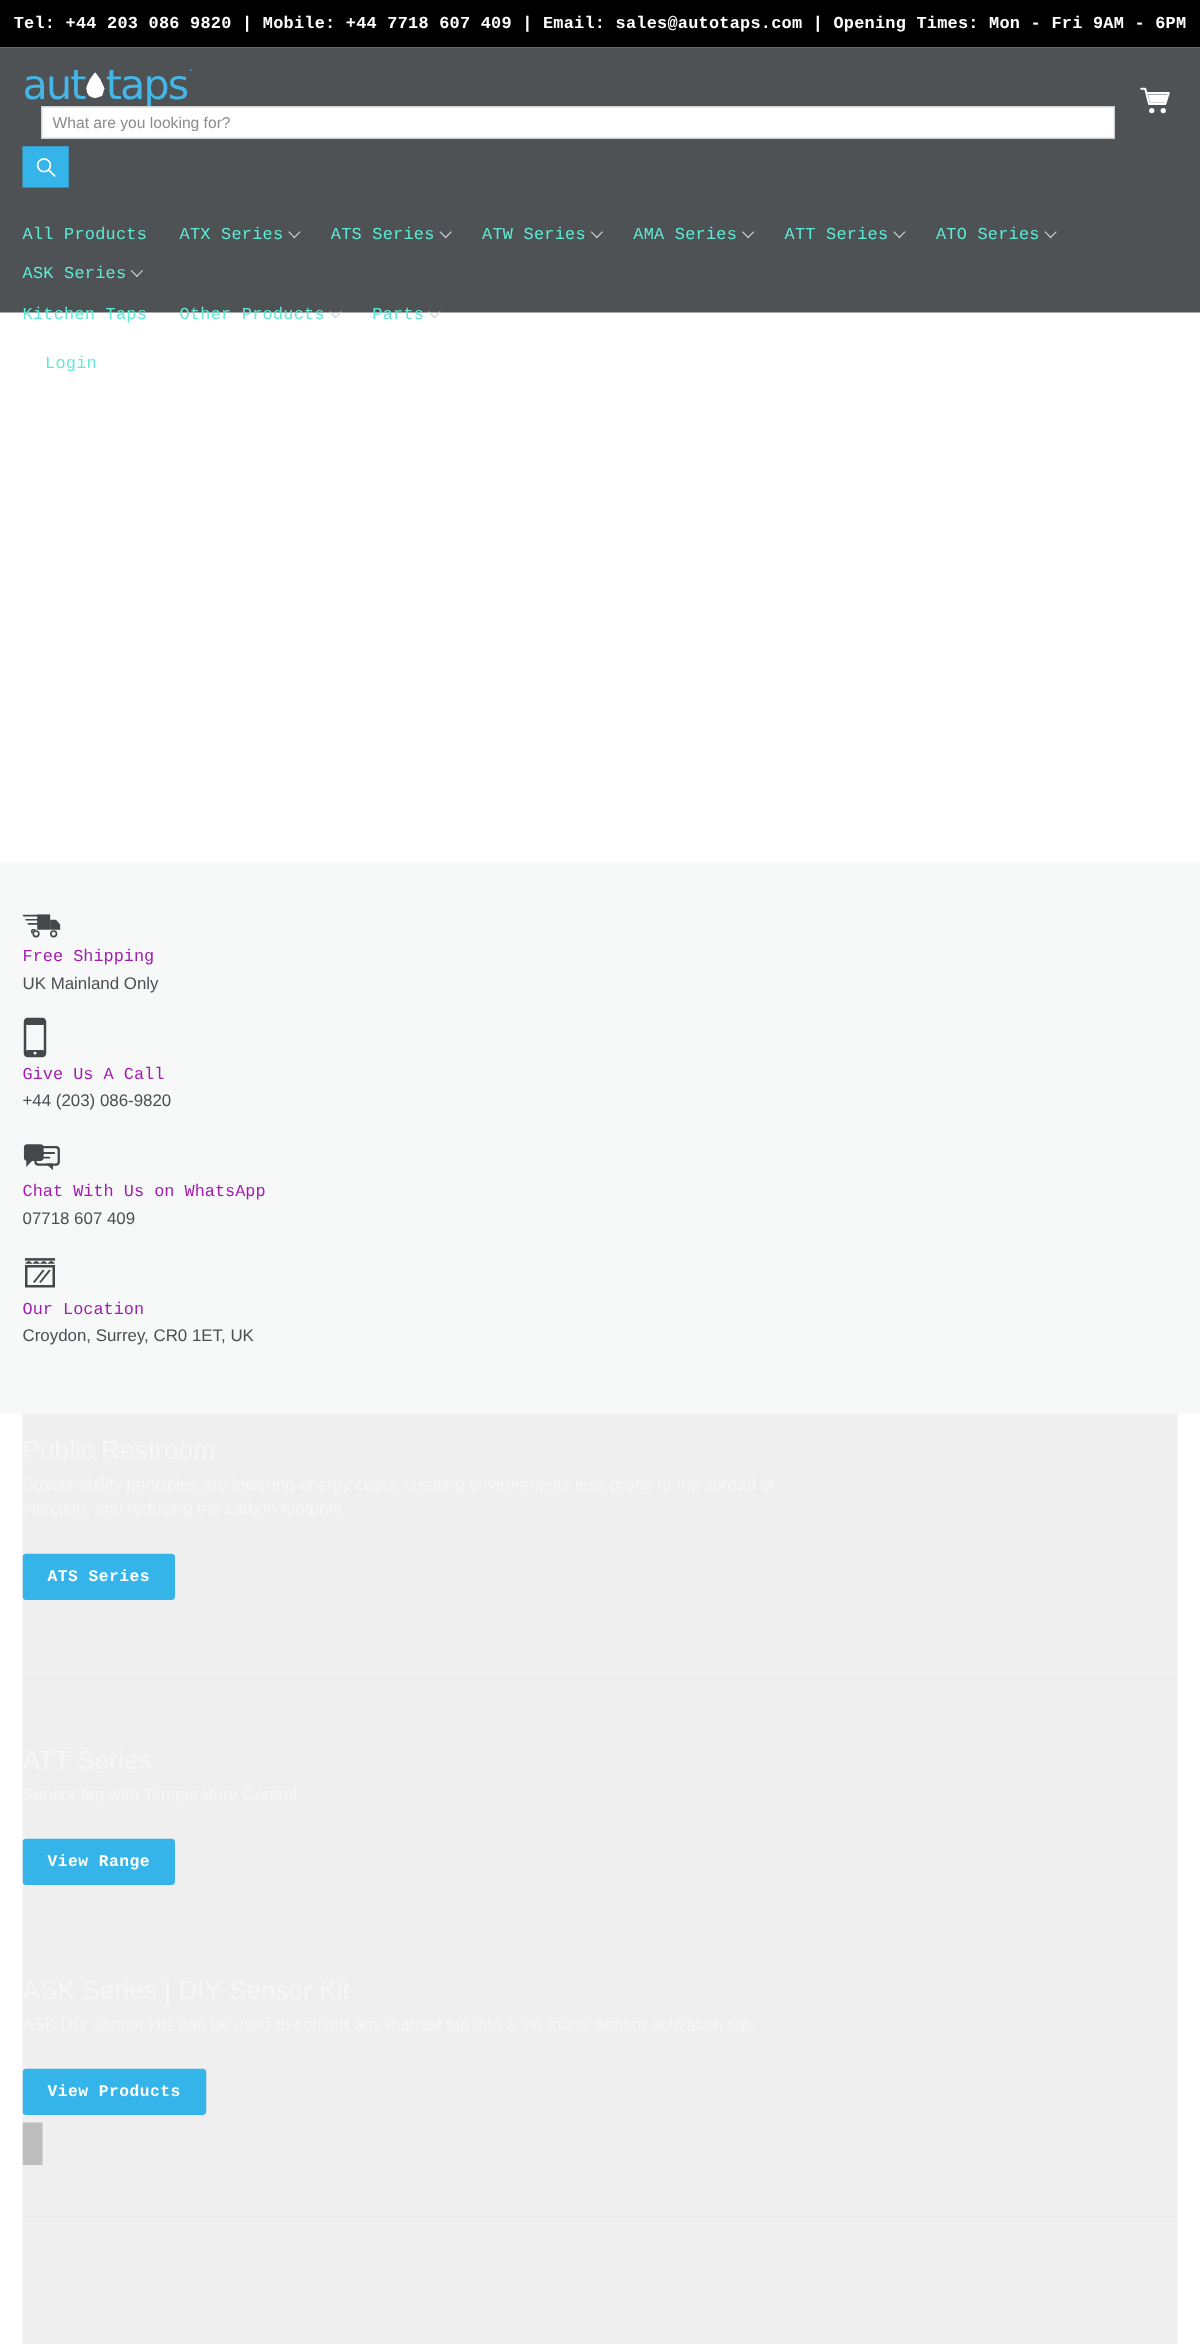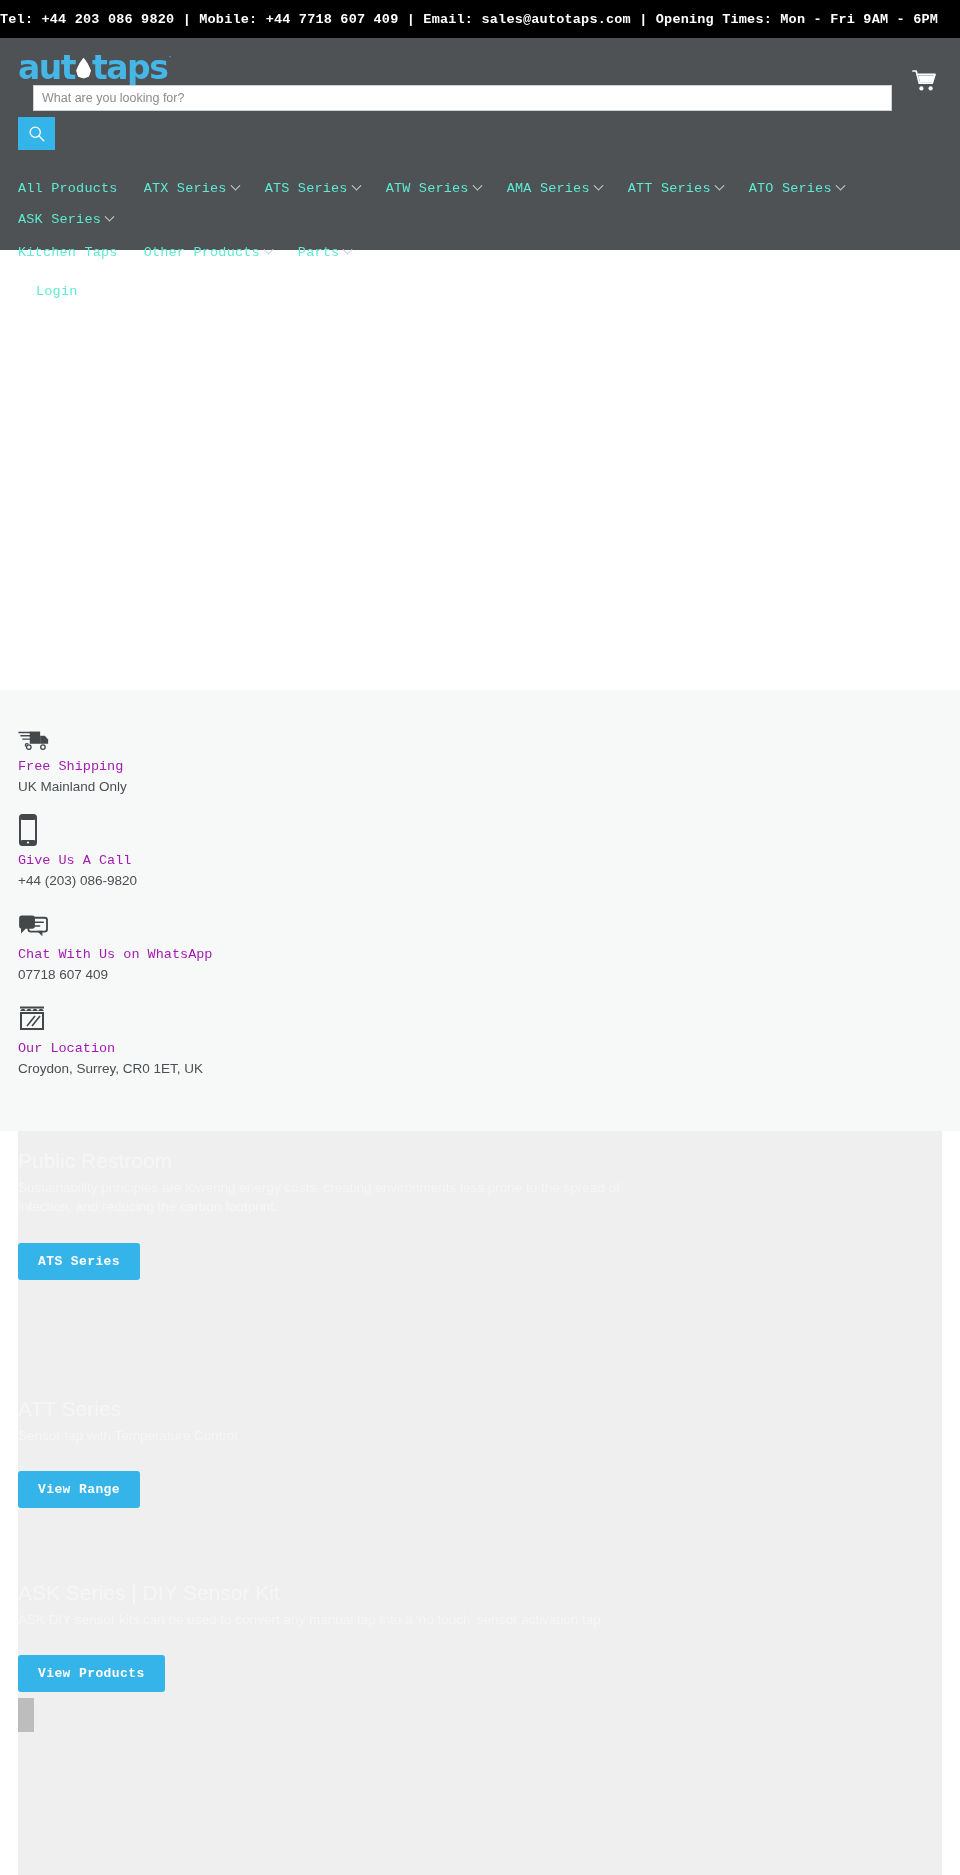--- a/index.html
+++ b/index.html
@@ -9,20 +9,21 @@
     font-family: "Liberation Sans", sans-serif;
   }
   body { width: 960px; }
 
   
   .announce-bar {
     background: #000000;
     height: 38px;
     display: flex;
     align-items: center;
+    justify-content: center;
   }
   .announce-text {
     color: #ffffff;
     font-family: "Liberation Mono", monospace;
     font-size: 13.5px;
     font-weight: bold;
     letter-spacing: 0.2px;
     white-space: nowrap;
   }
 
@@ -40,21 +41,21 @@
   .logo {
     position: absolute;
     left: 0;
     top: 12px;
     display: flex;
     align-items: center;
     height: 34px;
   }
   .logo-text {
     font-family: "DejaVu Sans", sans-serif;
-    font-weight: bold;
+    font-weight: normal;
     font-size: 33px;
     color: #45b6e6;
     letter-spacing: -1.5px;
     line-height: 1;
     display: flex;
     align-items: center;
   }
   .logo-drop {
     display: inline-block;
     width: 15px;

